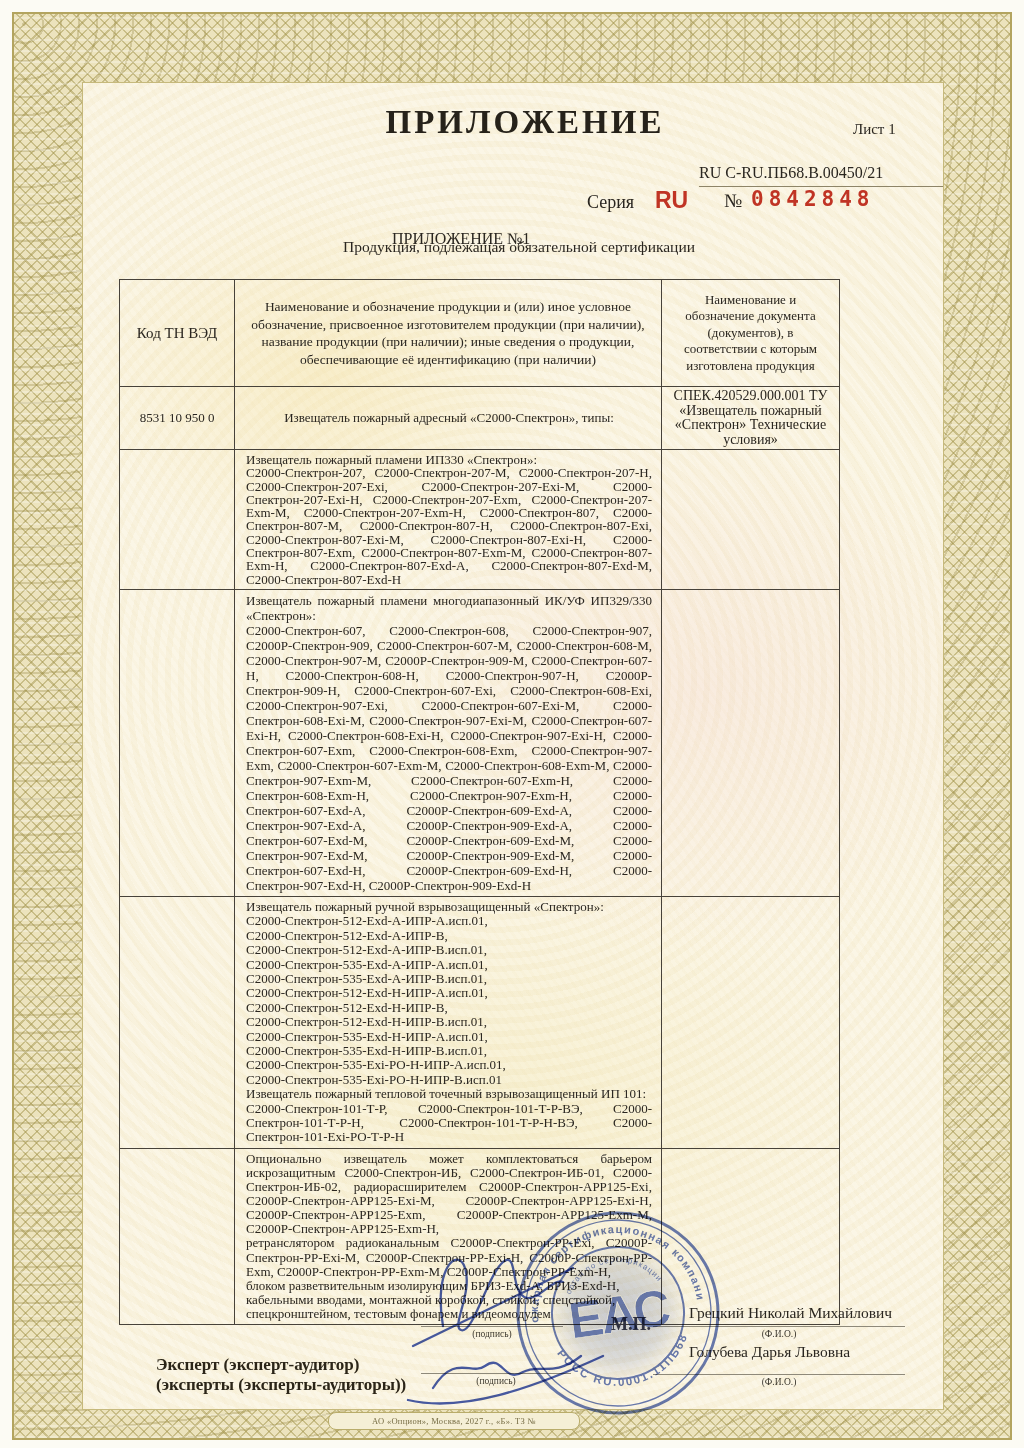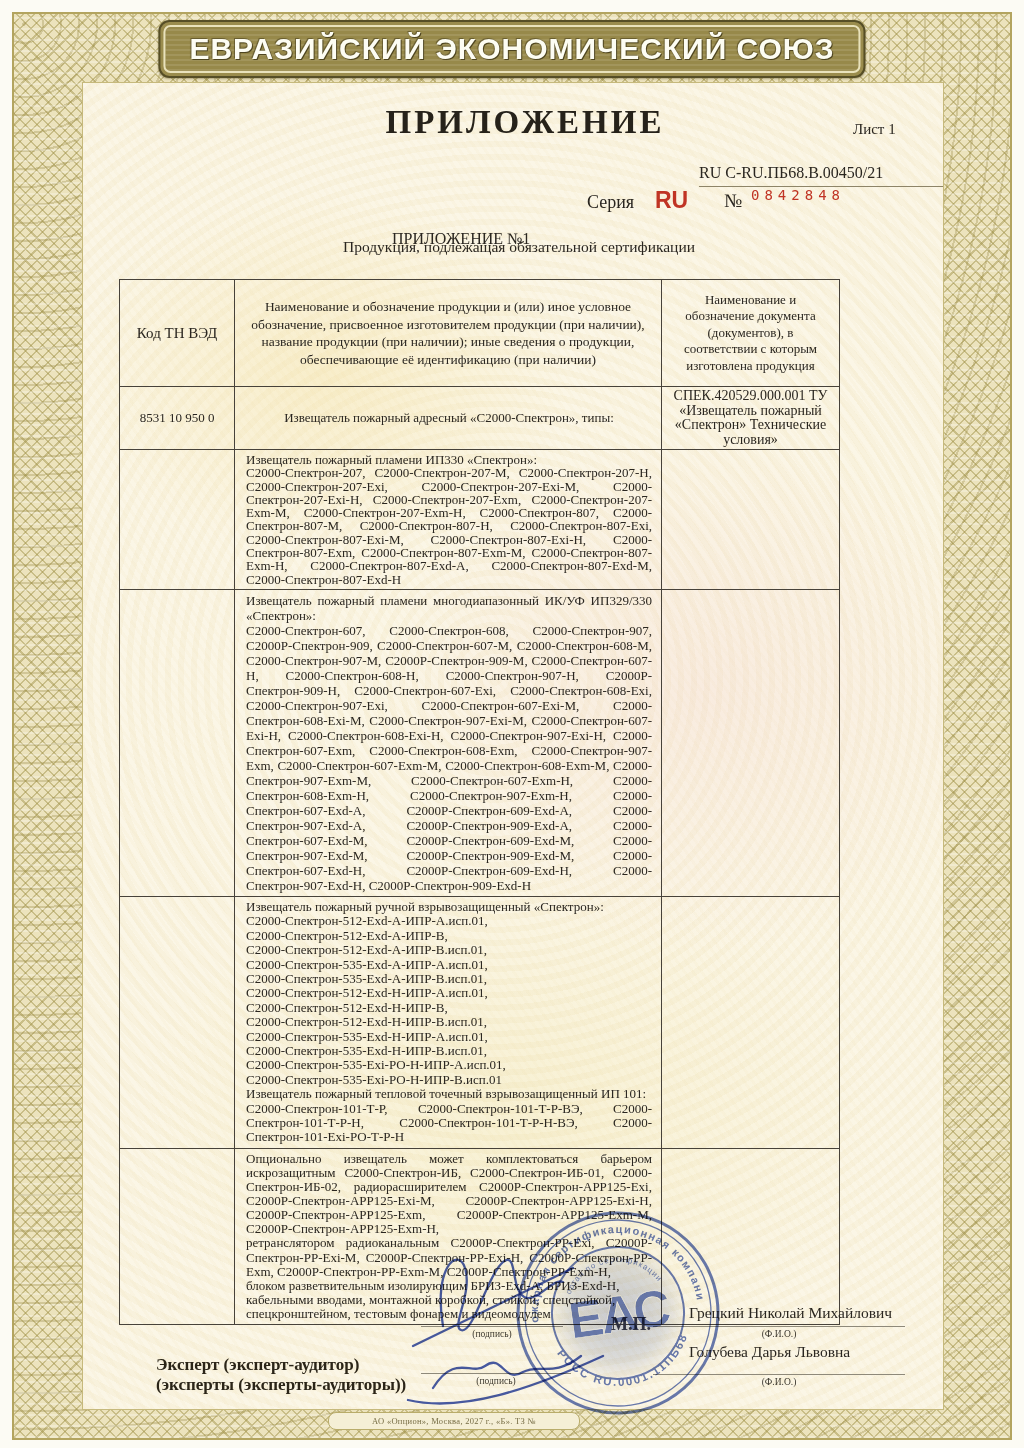--- a/index.html
+++ b/index.html
@@ -46,21 +46,21 @@
     font-size:33px;font-weight:bold;letter-spacing:3px;color:#26221a;}
   .sheet{left:770px;top:38px;font-size:15px;}
   .cert-label{left:106px;top:76px;font-size:21px;font-weight:bold;letter-spacing:2px;color:#26221a;}
   .cert-number{left:616px;top:81px;width:244px;font-size:16px;border-bottom:1px solid #8d8468;
     padding-bottom:4px;white-space:nowrap;}
   .appendix-no{left:309px;top:115px;font-size:16px;margin-top:32px;}
   .series-label{left:504px;top:109px;font-size:18px;}
   .series-value{left:572px;top:104px;font-size:23px;font-weight:bold;
     font-family:"Liberation Sans","DejaVu Sans",sans-serif;}
   .number-sign{left:641px;top:107px;font-size:19px;}
-  .form-number{left:668px;top:104px;font-size:14px;font-weight:normal;letter-spacing:5px;
+  .form-number{left:668px;top:104px;font-size:21px;font-weight:bold;letter-spacing:5px;
     font-family:"DejaVu Sans Mono","Liberation Mono",monospace;}
   .red{color:#c03424;}
   .section-title{left:0;right:0;top:155px;text-align:center;transform:translateX(6px);font-size:15.5px;}
 
   
   table.cert{position:absolute;left:36px;top:196px;border-collapse:collapse;table-layout:fixed;
     width:720px;}
   table.cert col.c1{width:115px;} table.cert col.c2{width:427px;} table.cert col.c3{width:178px;}
   table.cert th, table.cert td{border:1px solid #47423a;overflow:hidden;background:transparent;}
   table.cert th{font-weight:normal;text-align:center;vertical-align:middle;padding:3px 8px;}
@@ -110,25 +110,20 @@
     display:flex;align-items:center;justify-content:center;}
   .footer-text{font-size:8.5px;color:#776d45;letter-spacing:.3px;white-space:nowrap;}
 </style>
 </head>
 <body>
 
 <div class="page">
 
   <div class="frame"></div>
 
-  <div class="banner">
-    <div class="banner-inner">
-      <span class="banner-title">ЕВРАЗИЙСКИЙ ЭКОНОМИЧЕСКИЙ СОЮЗ</span>
-    </div>
-  </div>
 
   <div class="inner">
 
     <div class="abs doc-title">ПРИЛОЖЕНИЕ</div>
     <div class="abs sheet">Лист 1</div>
 
     <div class="abs cert-number">RU С-RU.ПБ68.В.00450/21</div>
 
     <div class="abs appendix-no">ПРИЛОЖЕНИЕ №1</div>
     <div class="abs series-label">Серия</div>

